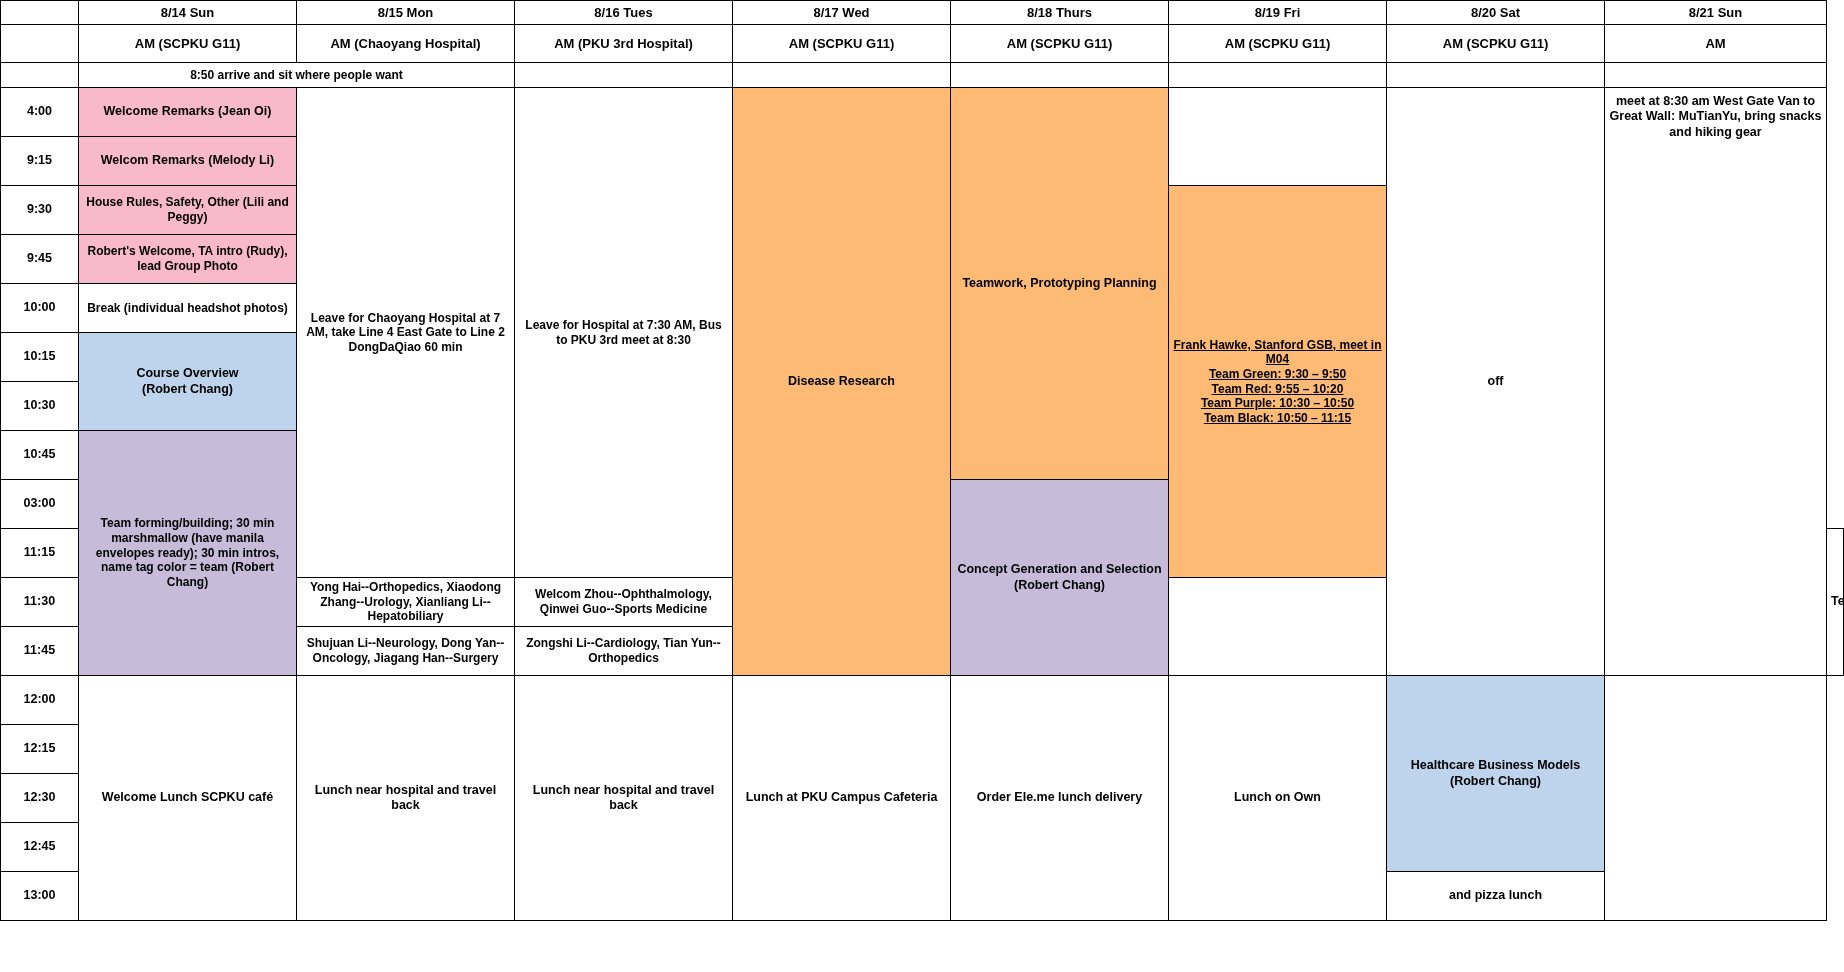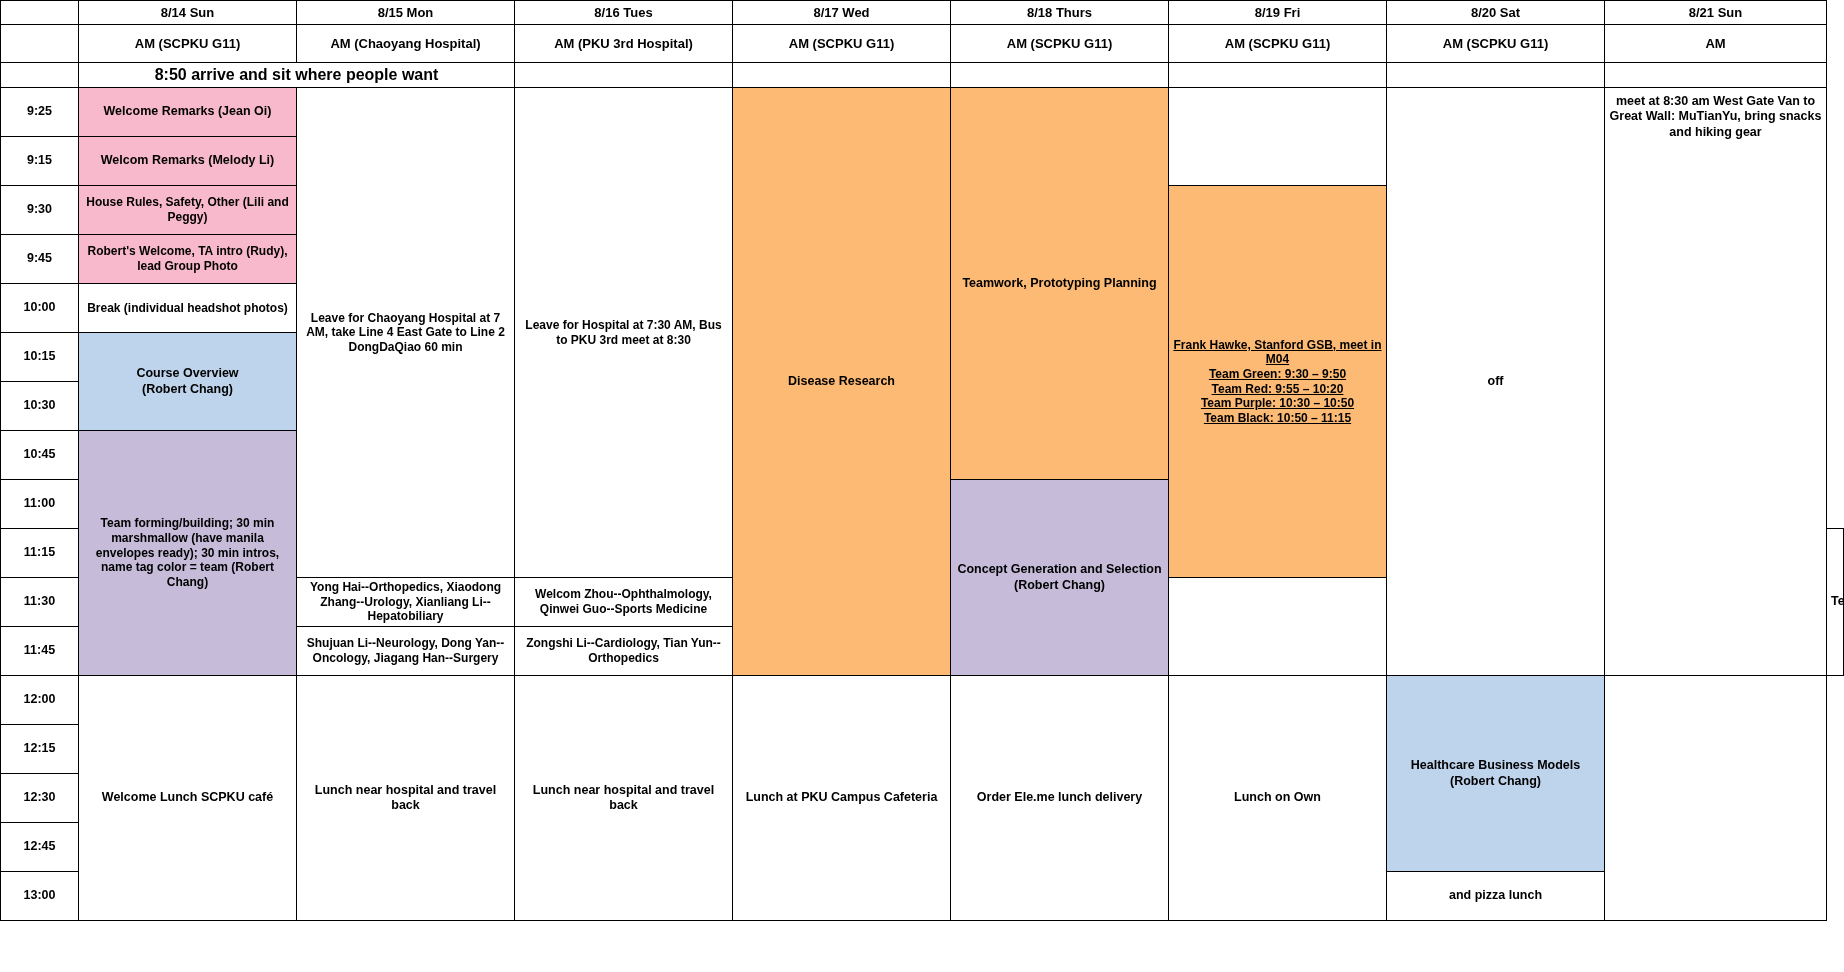--- a/index.html
+++ b/index.html
@@ -46,21 +46,21 @@
   }
   .hdr-am {
     height: 38px;
     font-size: 13px;
     background: #ffffff;
   }
   .corner { background: #ffffff; }
 
   .note-row td {
     height: 20px;
-    font-size: 16px;
+    font-size: 12px;
   }
   .note-left {
     text-align: left;
     padding-left: 22px;
   }
 
   .timecell {
     font-size: 12.5px;
     height: 44px;
   }
@@ -120,21 +120,21 @@
     <td class="white note-left" colspan="2">8:50 arrive and sit where people want</td>
     <td class="white"></td>
     <td class="white"></td>
     <td class="white"></td>
     <td class="white"></td>
     <td class="white"></td>
     <td class="white"></td>
   </tr>
 
   <tr>
-    <td class="timecell">9:25</td>
+    <td class="timecell">4:00</td>
     <td class="pink">Welcome Remarks (Jean Oi)</td>
     <td class="white small" rowspan="10">Leave for Chaoyang Hospital at 7 AM, take Line 4 East Gate to Line 2 DongDaQiao 60 min</td>
     <td class="white small" rowspan="10">Leave for Hospital at 7:30 AM, Bus to PKU 3rd meet at 8:30</td>
     <td class="green" rowspan="12">Disease Research</td>
     <td class="green" rowspan="8">Teamwork, Prototyping Planning</td>
     <td class="white" rowspan="2"></td>
     <td class="white" rowspan="12">off</td>
     <td class="white" rowspan="12" style="vertical-align:top; padding-top:6px;">meet at 8:30 am West Gate Van to Great Wall: MuTianYu, bring snacks and hiking gear</td>
   </tr>
 
@@ -172,21 +172,21 @@
   <tr>
     <td class="timecell">10:30</td>
   </tr>
 
   <tr>
     <td class="timecell">10:45</td>
     <td class="purple small" rowspan="5">Team forming/building; 30 min marshmallow (have manila envelopes ready); 30 min intros, name tag color = team (Robert Chang)</td>
   </tr>
 
   <tr>
-    <td class="timecell">11:00</td>
+    <td class="timecell">03:00</td>
     <td class="purple" rowspan="4">Concept Generation and Selection (Robert Chang)</td>
   </tr>
 
   <tr>
     <td class="timecell">11:15</td>
     <td class="white" rowspan="3">Teamwork</td>
   </tr>
 
   <tr>
     <td class="timecell">11:30</td>

